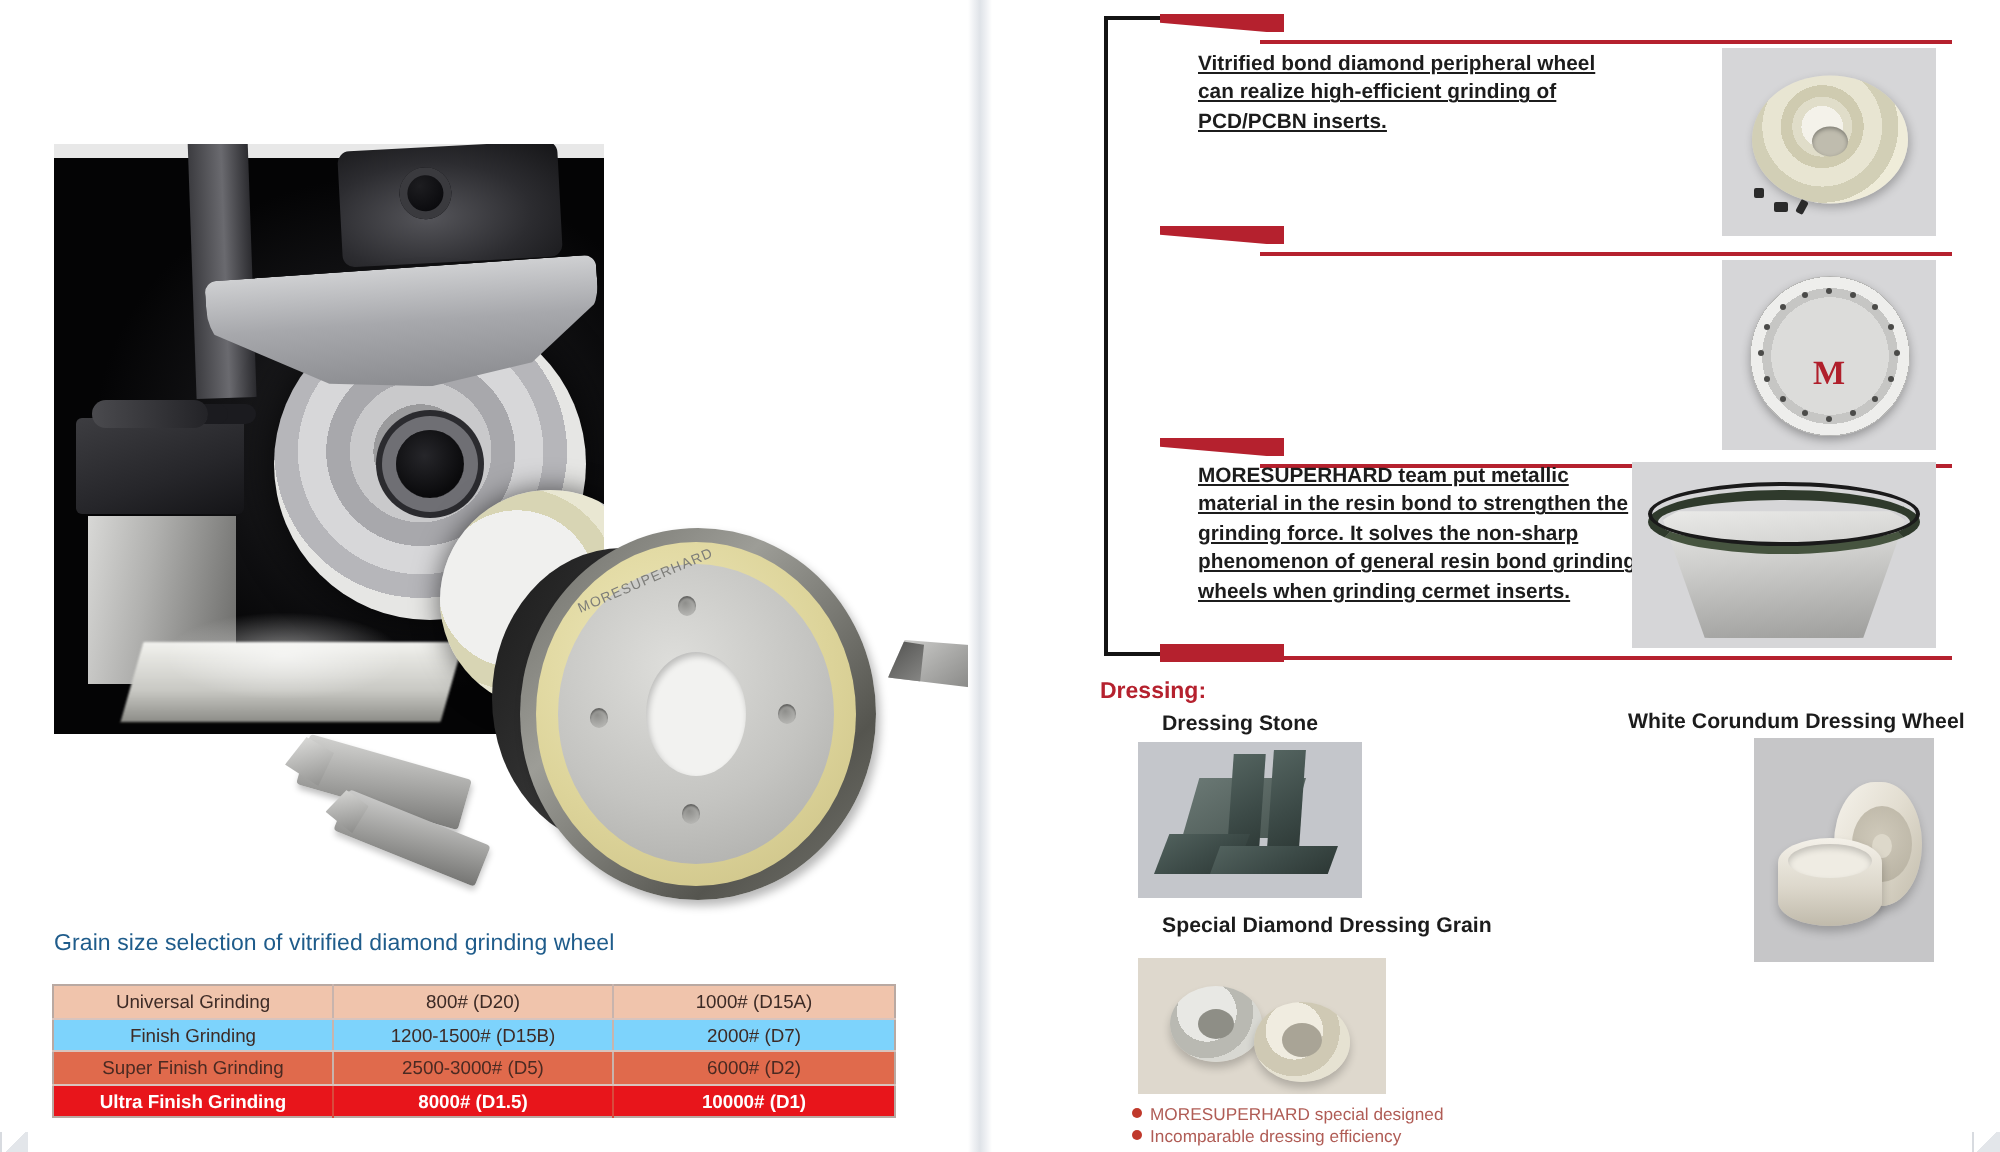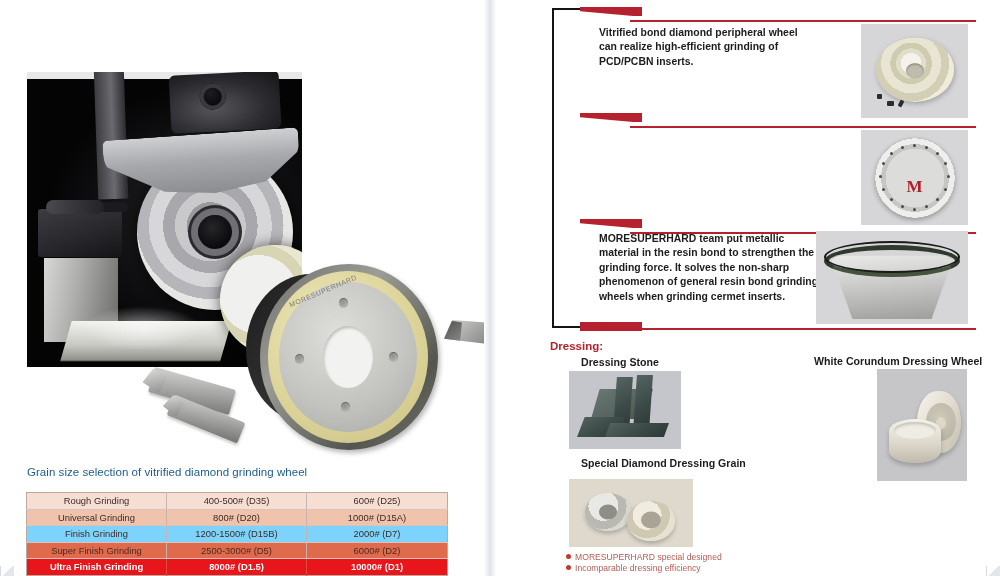--- a/index.html
+++ b/index.html
@@ -321,20 +321,21 @@
   .red-rule.r4 { top: 328px; }
 
   .block-text {
     position: absolute;
     left: 103px;
     font-size: 10.4px;
     line-height: 14.4px;
     color: #1c1c1c;
     font-weight: bold;
     letter-spacing: .02px;
+    text-decoration: underline;
   }
   .block-text.b1 { top: 26px;  width: 215px; }
   .block-text.b2 { top: 132px; width: 232px; }
   .block-text.b3 { top: 232px; width: 222px; }
 
   
   .thumb {
     position: absolute;
     background: #d6d6d8;
     overflow: hidden;
@@ -572,25 +573,20 @@
 
     <div class="grain-heading">Grain size selection of vitrified diamond grinding wheel</div>
 
     <table class="grain-table">
       <colgroup>
         <col class="c1">
           <col class="c2">
           <col class="c3">
       </colgroup>
       <tbody>
-        <tr class="r1" style="background: rgb(246, 222, 211);">
-          <td>Rough Grinding</td>
-          <td>400-500# (D35)</td>
-          <td>600# (D25)</td>
-        </tr>
         <tr class="r2" style="background: rgb(240, 196, 172);">
           <td>Universal Grinding</td>
           <td>800# (D20)</td>
           <td>1000# (D15A)</td>
         </tr>
         <tr class="r3" style="background: #7dd3fc;">
           <td>Finish Grinding</td>
           <td>1200-1500# (D15B)</td>
           <td>2000# (D7)</td>
         </tr>

